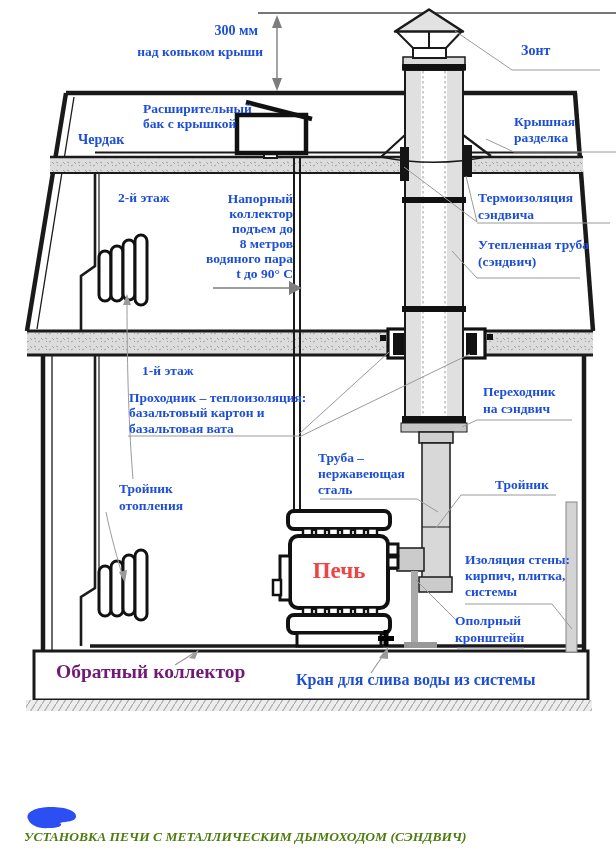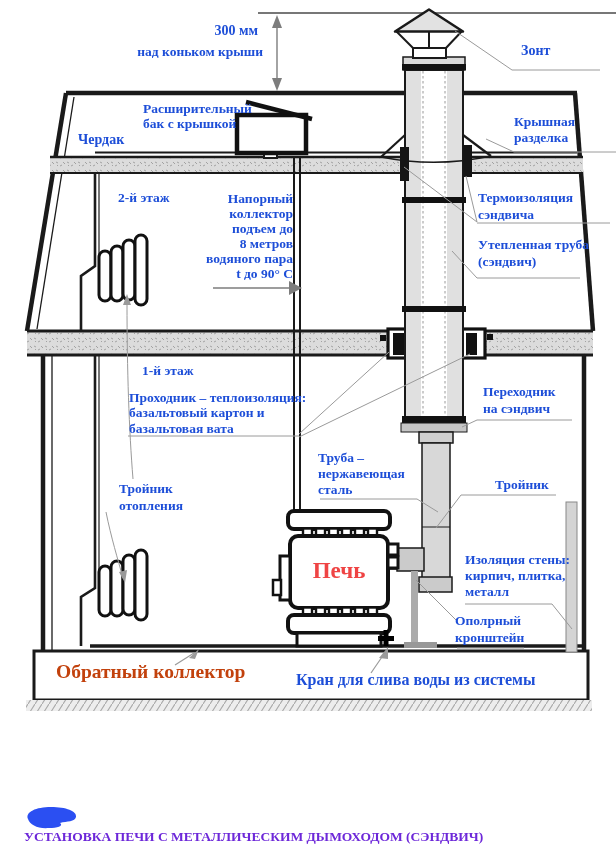--- a/index.html
+++ b/index.html
@@ -22,23 +22,23 @@
   #lbl-insulpipe{left:478px;top:236px;line-height:17px;}
   #lbl-floor1{left:142px;top:363px;}
   #lbl-pass{left:129px;top:390px;line-height:15.3px;}
   #lbl-adapter{left:483px;top:384px;line-height:16.5px;}
   #lbl-radiators{left:119px;top:481px;line-height:16.5px;}
   #lbl-pipesteel{left:318px;top:450px;line-height:16px;}
   #lbl-tee{left:471px;top:477px;margin-left:24px;}
   #lbl-stove{left:299px;top:557px;width:80px;font-size:23px;color:#ef4444;}
   #lbl-wallins{left:465px;top:552px;line-height:16px;}
   #lbl-bracket{left:455px;top:613px;line-height:16.5px;}
-  #lbl-return{left:56px;top:660px;font-size:19.5px;color:#c2410c;}
+  #lbl-return{left:56px;top:660px;font-size:19.5px;color:#701a75;}
   #lbl-drain{left:296px;top:671px;font-size:16px;}
-  #lbl-caption{left:24px;top:829px;font-size:13.5px;color:#6d28d9;
+  #lbl-caption{left:24px;top:829px;font-size:13.5px;font-style:italic;color:#4d7c0f;
                width:560px;white-space:nowrap;}
 </style>
 </head>
 <body>
 
 <div id="page">
 
   <svg id="art" width="616" height="857" viewBox="0 0 616 857" xmlns="http://www.w3.org/2000/svg">
     <defs>
       <pattern id="spk" width="11" height="8" patternUnits="userSpaceOnUse">
@@ -275,19 +275,19 @@
 на сэндвич</div>
   <div class="lbl" id="lbl-radiators">Тройник
 отопления</div>
   <div class="lbl" id="lbl-pipesteel">Труба –
 нержавеющая
 сталь</div>
   <div class="lbl" id="lbl-tee">Тройник</div>
   <div class="lbl center" id="lbl-stove">Печь</div>
   <div class="lbl" id="lbl-wallins">Изоляция стены:
 кирпич, плитка,
-металл</div>
+системы</div>
   <div class="lbl" id="lbl-bracket">Ополрный
 кронштейн</div>
   <div class="lbl" id="lbl-return">Обратный коллектор</div>
   <div class="lbl" id="lbl-drain">Кран для слива воды из системы</div>
   <div class="lbl" id="lbl-caption">УСТАНОВКА ПЕЧИ С МЕТАЛЛИЧЕСКИМ ДЫМОХОДОМ (СЭНДВИЧ)</div>
 </div>
 
 </body></html>

